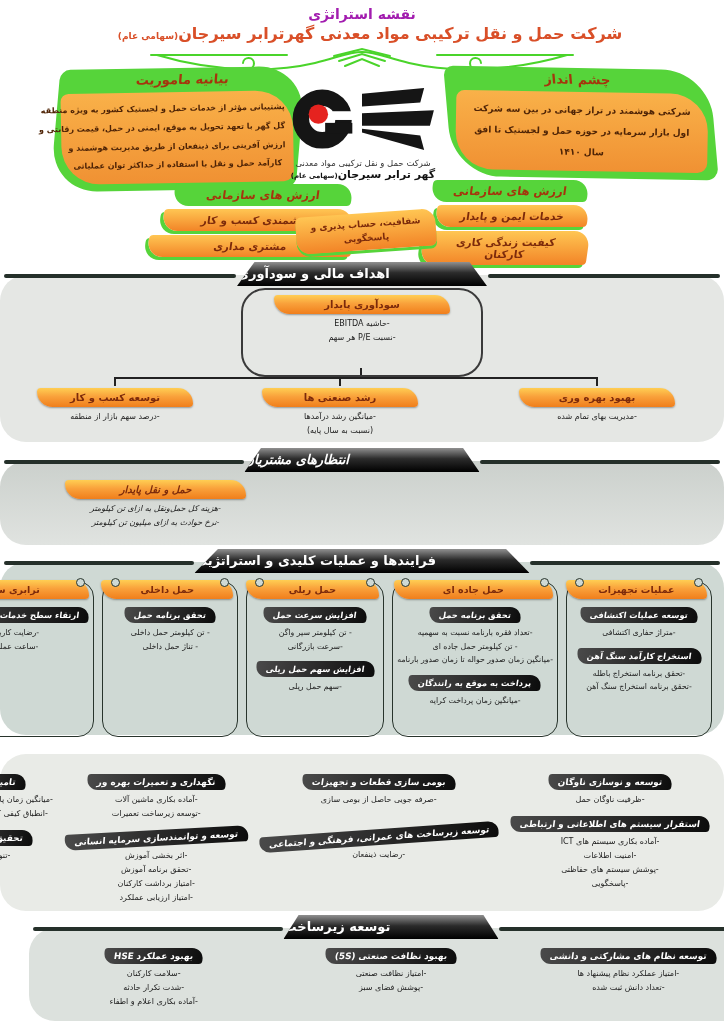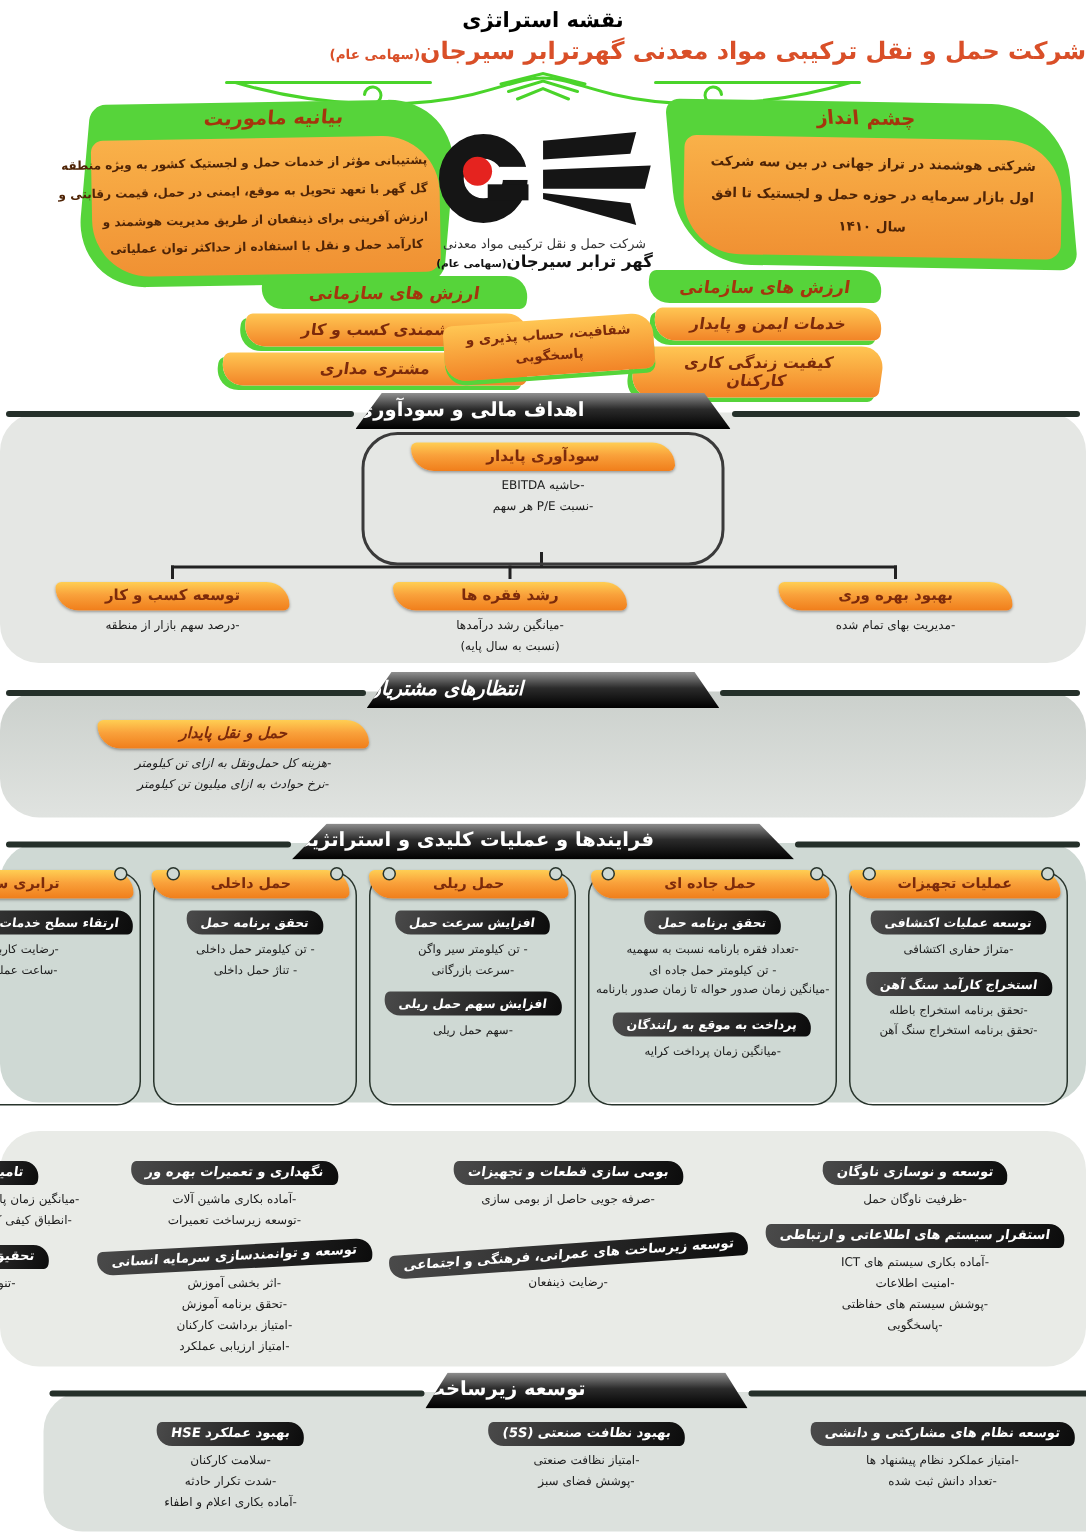--- a/index.html
+++ b/index.html
@@ -1,20 +1,20 @@
 <!DOCTYPE html>
 <html dir="rtl" lang="fa"><head>
 <meta charset="utf-8">
 <style>
   html,body{margin:0;padding:0;background:#fff;}
   .page{position:relative;width:724px;height:1024px;background:#fff;overflow:hidden;
         font-family:"DejaVu Sans",sans-serif;direction:rtl;}
   
-  .t1{position:absolute;top:6px;left:0;right:0;text-align:center;color:#000000;font-weight:bold;font-size:14px;}
-  .t2{position:absolute;top:24px;left:0;right:0;color:#d94f28;font-weight:bold;font-size:16px;padding-left:16px;}
+  .t1{position:absolute;top:6px;left:0;right:0;text-align:center;color:#a21caf;font-weight:bold;font-size:14px;}
+  .t2{position:absolute;top:24px;left:0;right:0;text-align:center;color:#d94f28;font-weight:bold;font-size:16px;padding-left:16px;}
   .t2 .suf{font-size:9px;font-weight:bold;}
   .flourish{position:absolute;top:46px;left:147px;}
   
   .bubble{position:absolute;background:#56d43a;border-radius:10px 48px 12px 48px;padding:0 0 7px;}
   .bubble .btitle{height:24px;line-height:24px;text-align:center;font-weight:bold;font-size:13px;color:#a5350d;}
   .bubble .bbody{background:linear-gradient(180deg,#f9b149,#f09133);margin:0 7px;border-radius:8px 38px 10px 38px;
                  padding:8px 8px;color:#4f2406;font-size:8px;font-weight:bold;text-align:center;line-height:2.35;white-space:nowrap;}
   .mission{left:55px;top:68px;width:246px;transform:rotate(-1deg) skewX(-6deg);}
   .mission .bbody{transform:skewX(6deg);}
   .vision{left:448px;top:68px;width:266px;transform:rotate(1deg) skewX(6deg);}
@@ -182,21 +182,21 @@
     <i class="ln stem"></i>
     <i class="ln hline"></i>
     <i class="ln stub st0"></i>
     <i class="ln stub st1"></i>
     <i class="ln stub st2"></i>
     <div class="fnode fn0">
       <div class="opill">بهبود بهره وری</div>
       <div class="blt">-مدیریت بهای تمام شده</div>
     </div>
     <div class="fnode fn1">
-      <div class="opill">رشد فقره ها</div>
+      <div class="opill">رشد صنعتی ها</div>
       <div class="blt">-میانگین رشد درآمدها</div>
       <div class="blt">(نسبت به سال پایه)</div>
     </div>
     <div class="fnode fn2">
       <div class="opill">توسعه کسب و کار</div>
       <div class="blt">-درصد سهم بازار از منطقه</div>
     </div>
   </section>
 
   <section class="sec s2">

